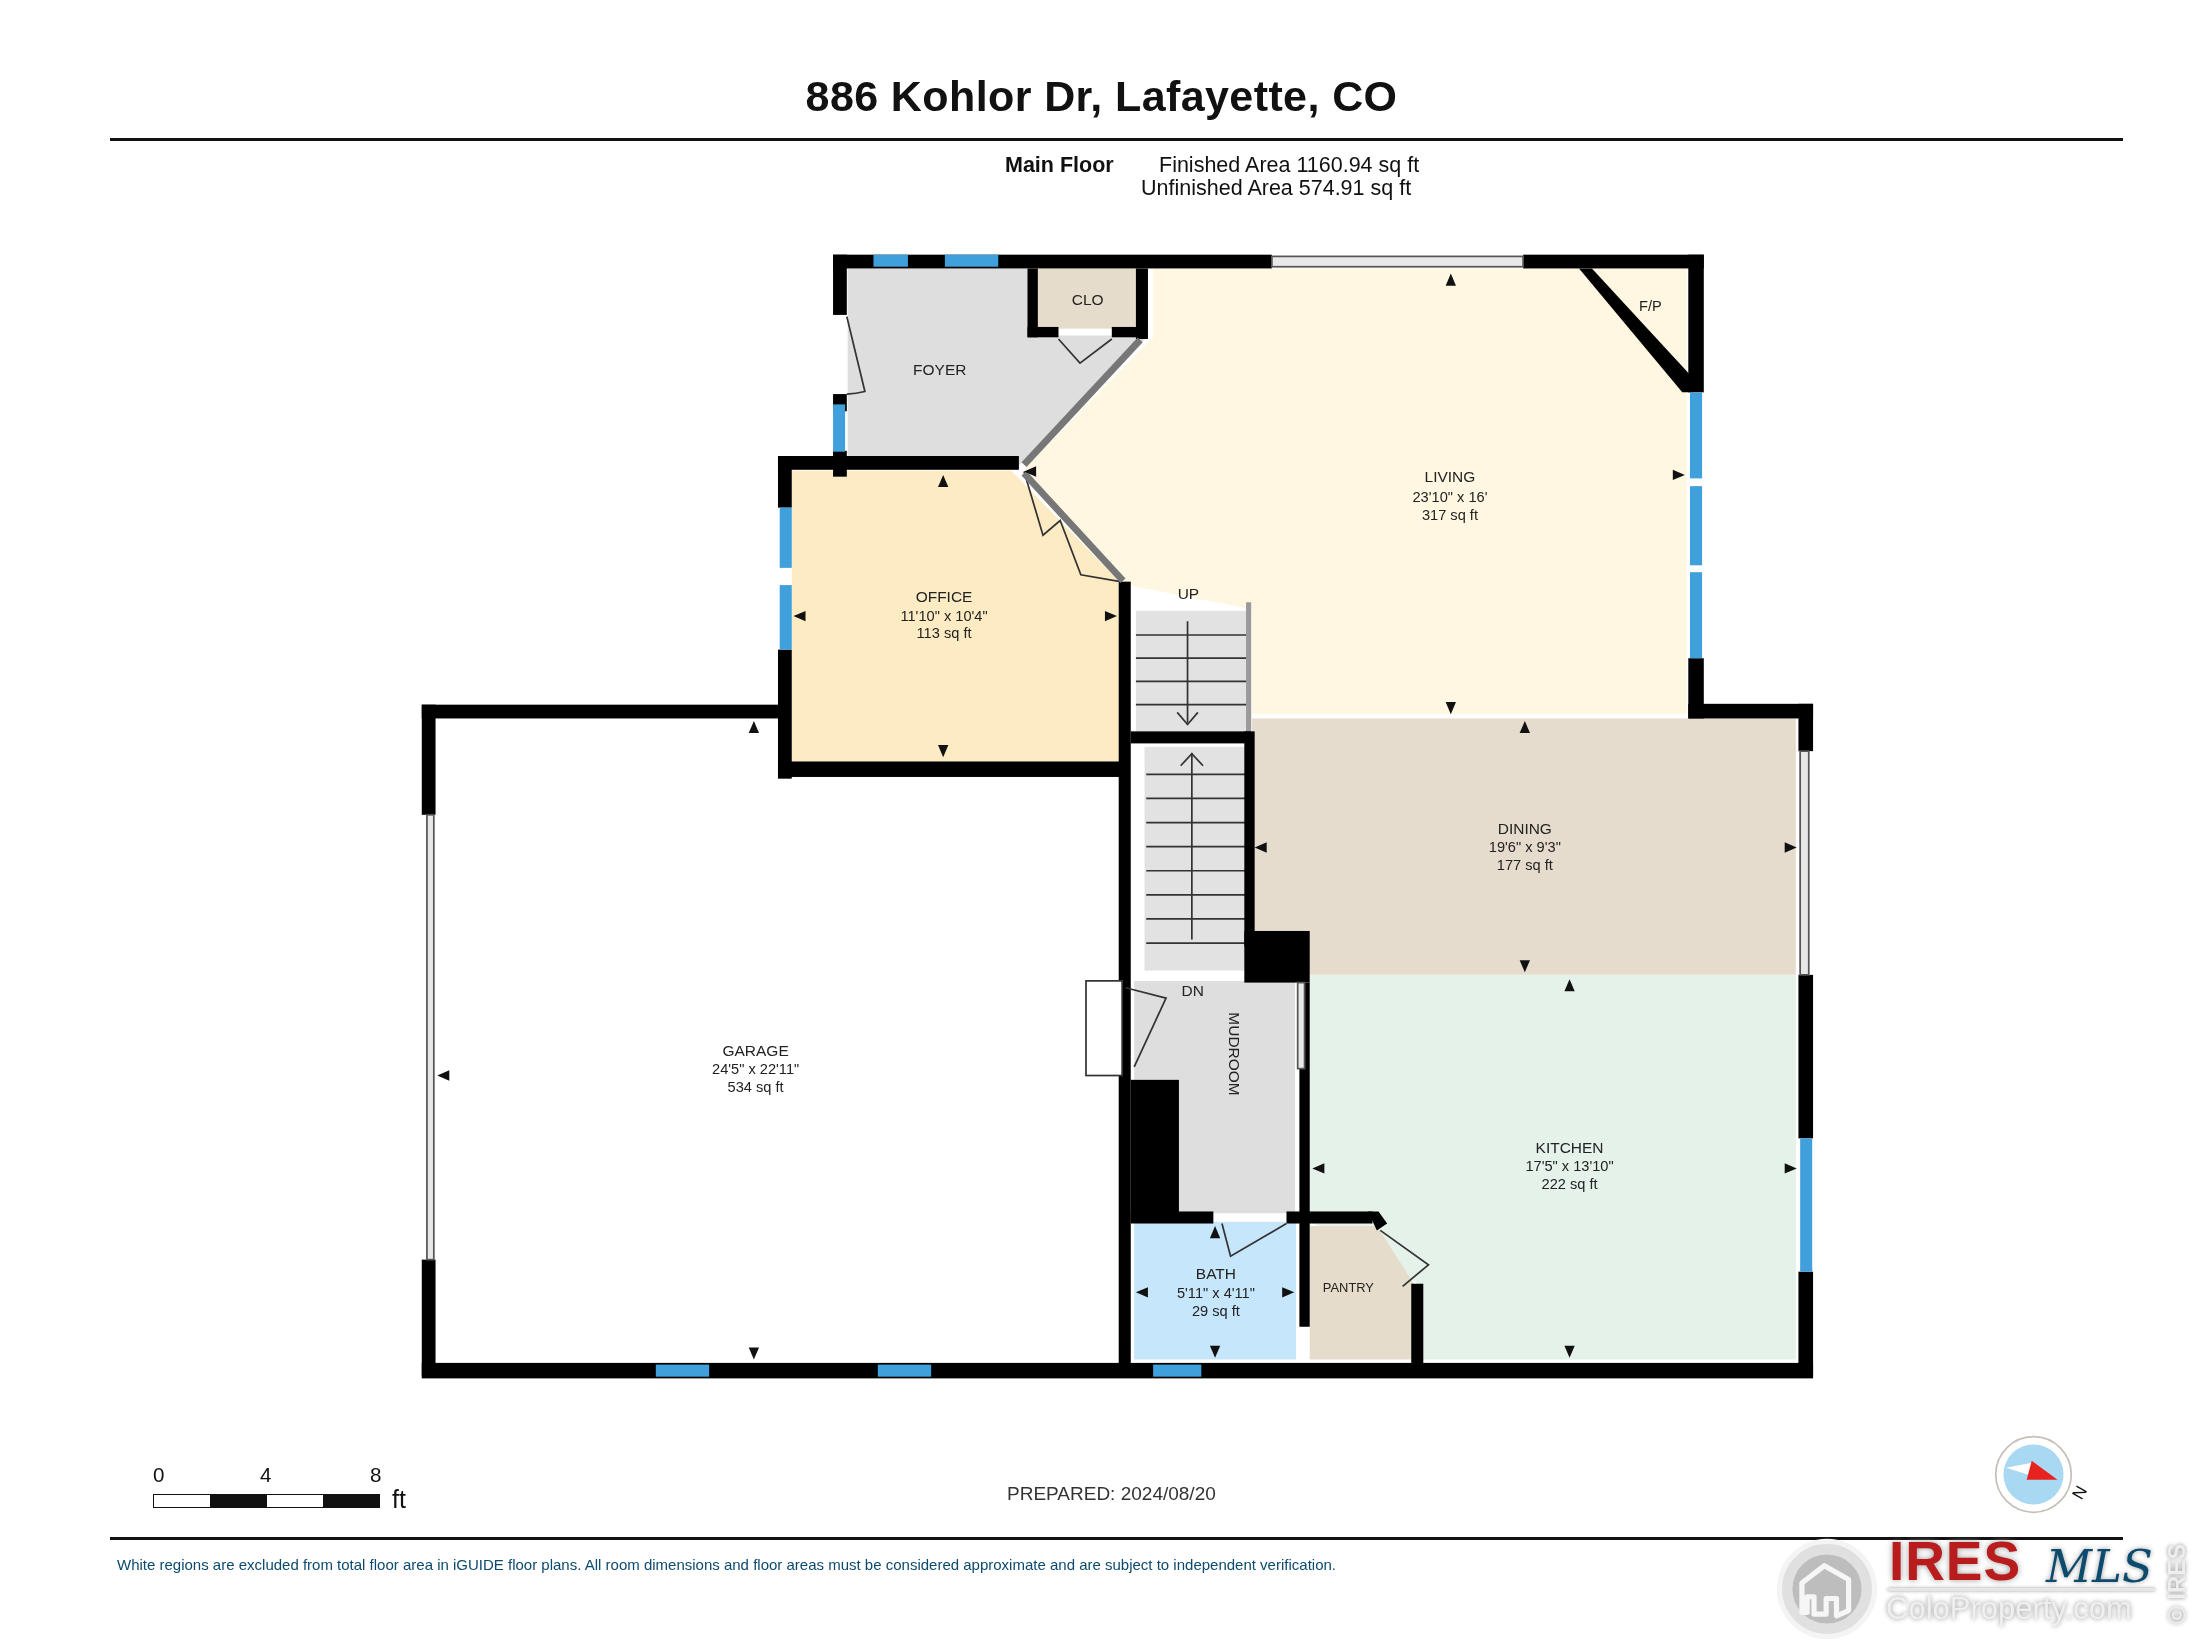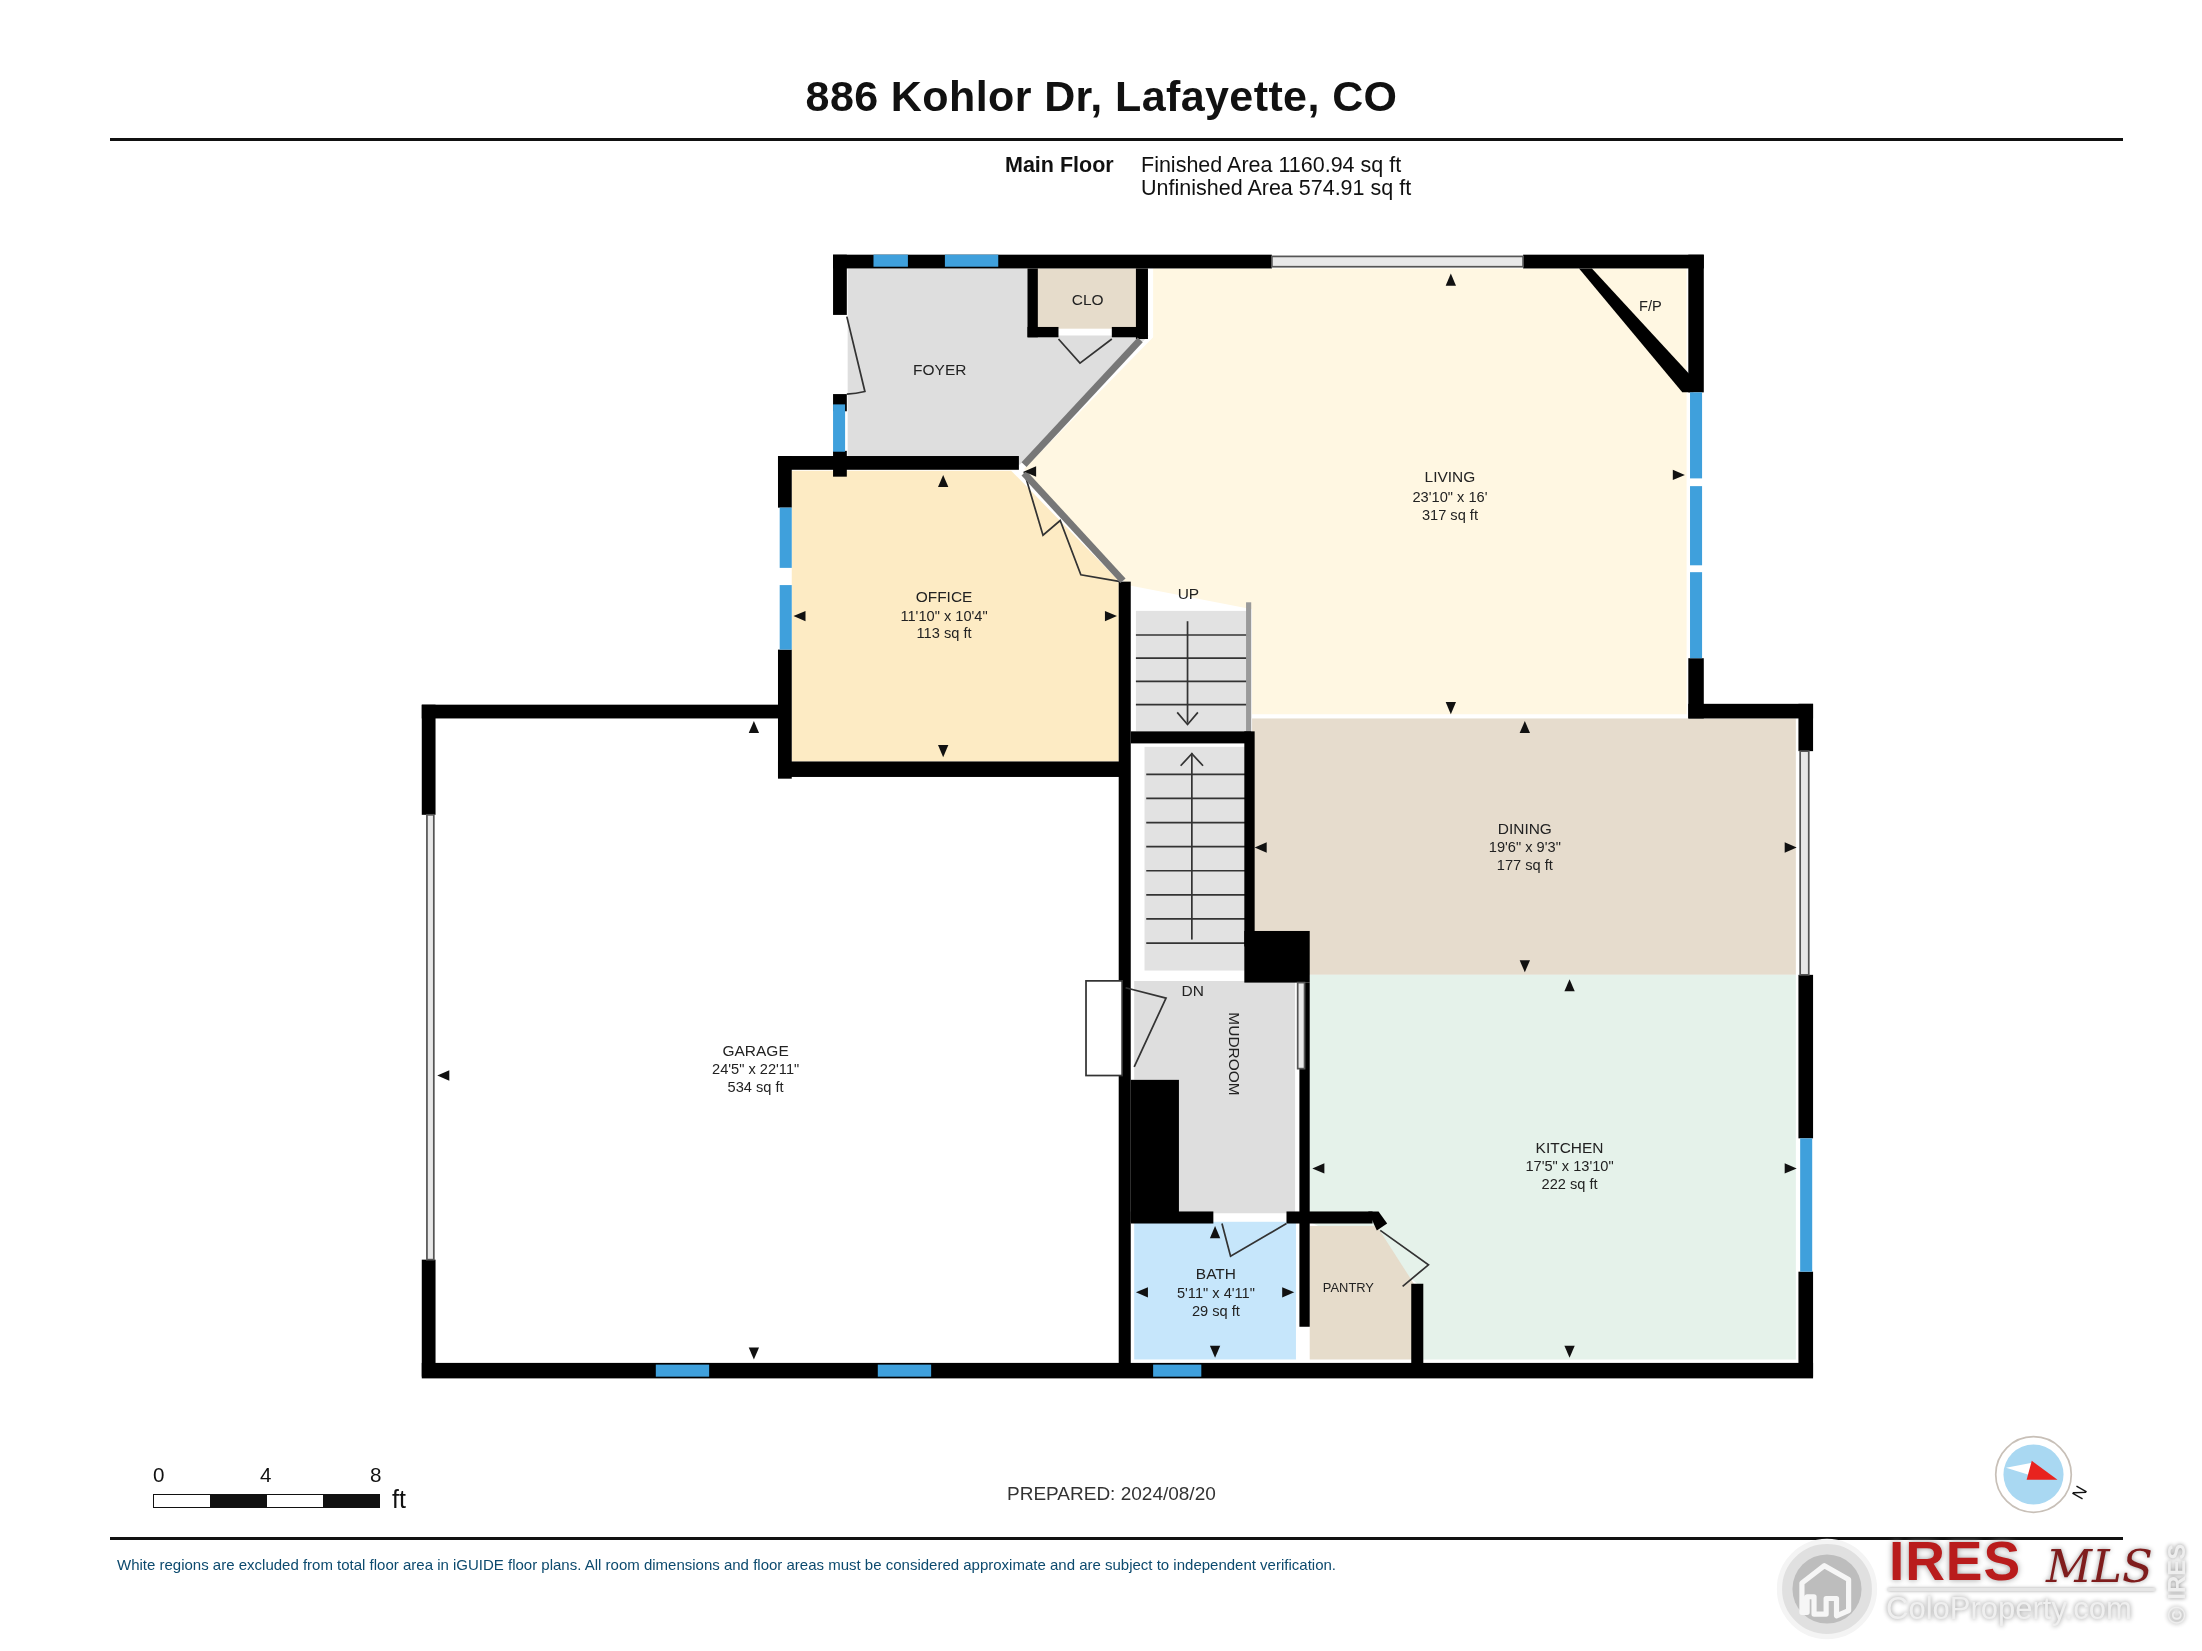--- a/index.html
+++ b/index.html
@@ -3,38 +3,38 @@
 <meta charset="utf-8">
 <style>
   html, body { margin: 0; padding: 0; background: #ffffff; }
   body { width: 2203px; height: 1652px; position: relative; overflow: hidden; font-family: "Liberation Sans", sans-serif; color: #111; }
   .title { position: absolute; left: 0; width: 2203px; top: 72px; text-align: center; font-size: 43px; font-weight: bold; letter-spacing: 0.4px; }
   .rule { position: absolute; left: 110px; width: 2013px; height: 3.4px; background: #111; }
   .rule.top { top: 138px; }
   .rule.bottom { top: 1537px; }
   .floor-label { position: absolute; left: 1005px; top: 153px; font-size: 21.5px; font-weight: bold; }
   .area-line { position: absolute; left: 1141px; font-size: 21.5px; }
-  .area-finished { top: 153px; }
+  .area-finished { top: 153px; margin-left: 18px; }
   .area-unfinished { top: 176px; }
   svg.plan { position: absolute; left: 0; top: 0; }
   .room-label { font-family: "Liberation Sans", sans-serif; font-size: 17px; fill: #222; text-anchor: middle; }
   .room-name { font-size: 18px; }
   .scale-num { position: absolute; font-size: 20.6px; top: 1463px; }
   .scale-bar { position: absolute; left: 153px; top: 1494px; width: 225px; height: 12px; border: 0.9px solid #111; display: flex; }
   .scale-seg { flex: 1; height: 100%; }
   .scale-seg.black { background: #111; }
   .scale-seg.white { background: #fff; }
   .scale-unit { position: absolute; left: 392px; top: 1485px; font-size: 25px; }
   .prepared { position: absolute; left: 1007px; top: 1483px; font-size: 19px; color: #333; }
   .compass { position: absolute; left: 1994px; top: 1435px; width: 79px; height: 79px; }
   .compass-n { position: absolute; left: 2074px; top: 1483px; font-size: 17px; transform: rotate(-60deg); }
   .disclaimer { position: absolute; left: 117px; top: 1556px; font-size: 15px; color: #0c4a6e; }
   .logo { position: absolute; left: 1769px; top: 1531px; width: 430px; height: 120px; }
   .logo-text-ires { position: absolute; left: 120px; top: -1.7px; font-size: 55px; font-weight: bold; color: #b91c1c; text-shadow: 0 0 6.9px #9a9a9a; letter-spacing: 0.9px; }
-  .logo-text-mls { position: absolute; left: 277px; top: 8.6px; font-size: 45px; font-style: italic; font-family: "DejaVu Serif", serif; color: #7f1d1d; text-shadow: 0 0 5.2px #9a9a9a; }
+  .logo-text-mls { position: absolute; left: 277px; top: 8.6px; font-size: 45px; font-style: italic; font-family: "DejaVu Serif", serif; color: #0c4a6e; text-shadow: 0 0 5.2px #9a9a9a; }
   .logo-text-site { position: absolute; left: 117px; top: 60px; font-size: 31px; font-weight: normal; color: #efefef; text-shadow: 0 0 5.2px #8a8a8a; }
   .logo-rule { position: absolute; left: 119px; top: 57px; width: 267px; height: 2.6px; background: #e6e6e6; box-shadow: 0 0 3.4px #999; }
   .logo-vert { position: absolute; left: 394px; top: 93px; font-size: 24px; font-weight: bold; color: #eee; text-shadow: 0 0 4.3px #888; transform: rotate(-90deg); transform-origin: left top; white-space: nowrap; }
   .logo-badge { position: absolute; left: 6.9px; top: 6.9px; width: 102px; height: 102px; }
 </style>
 </head>
 <body>
 
 <div class="title">886 Kohlor Dr, Lafayette, CO</div>
 <div class="rule top"></div>

